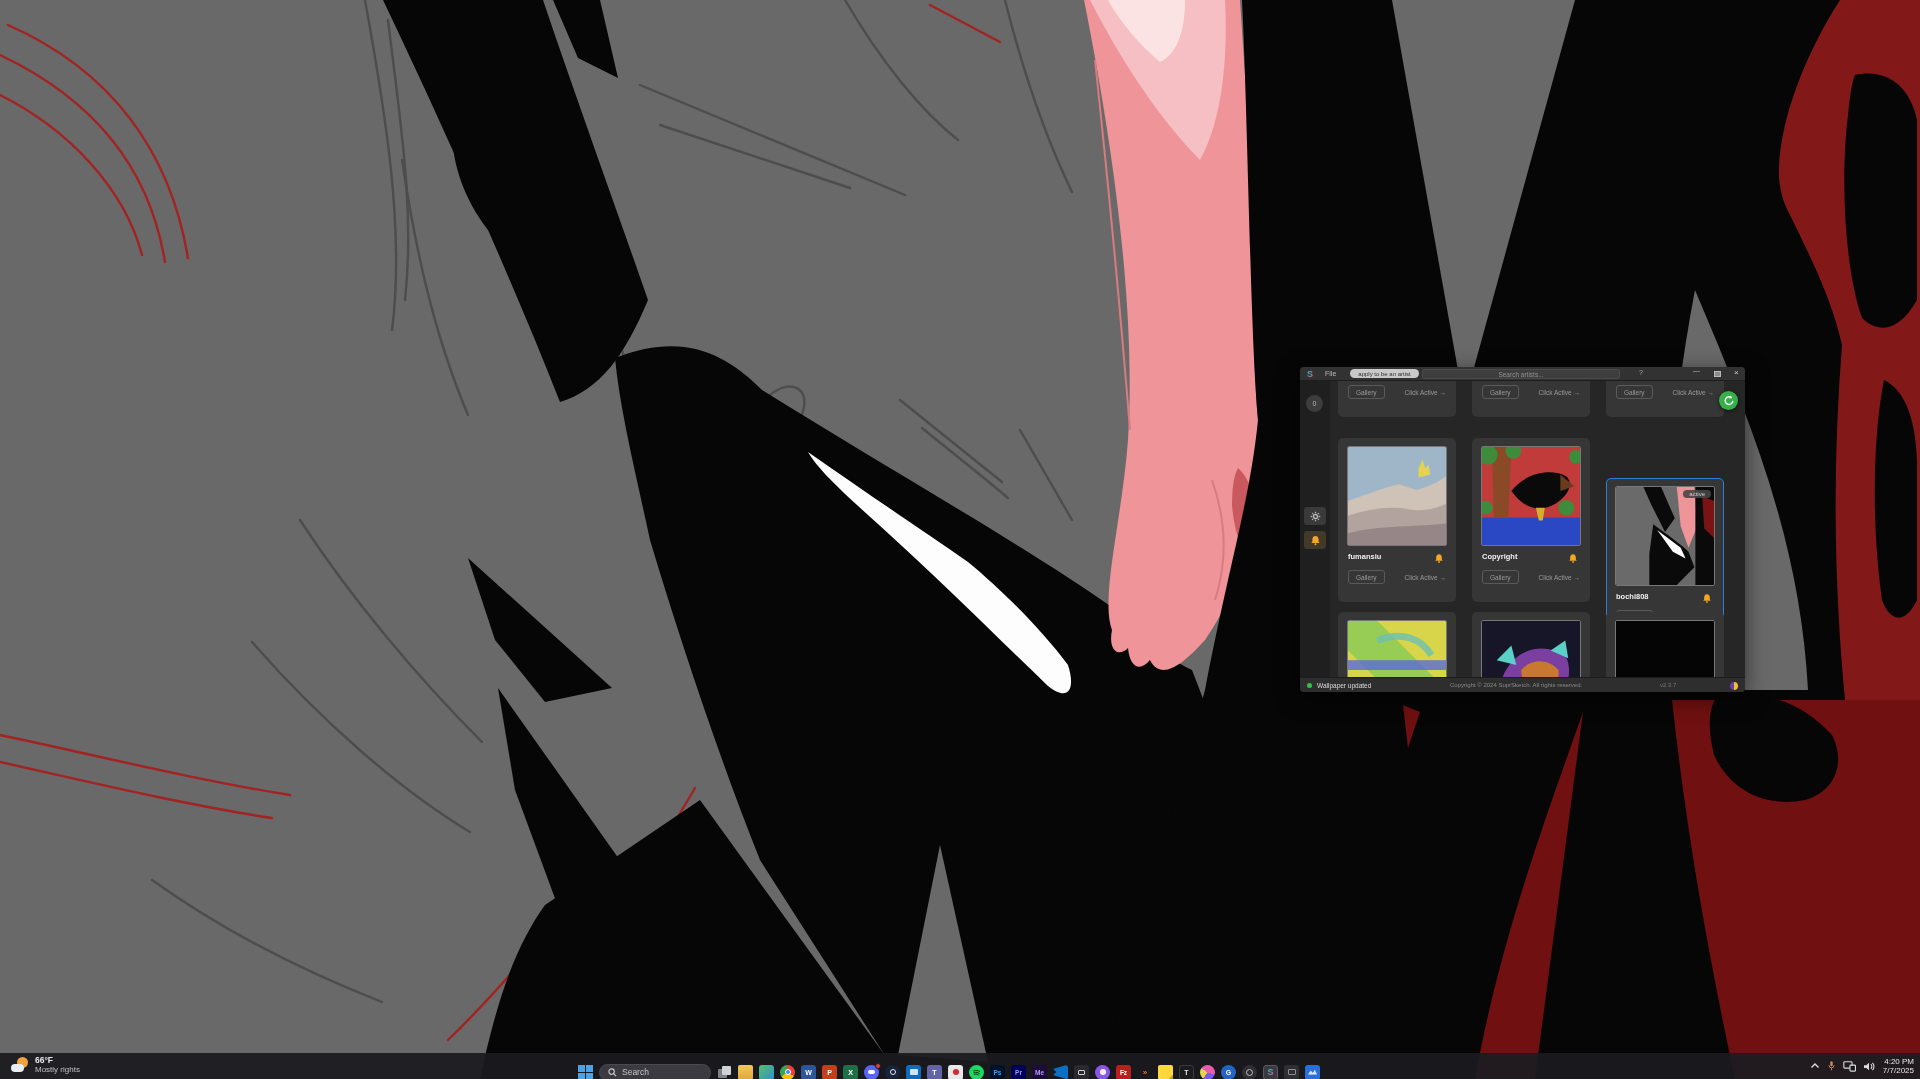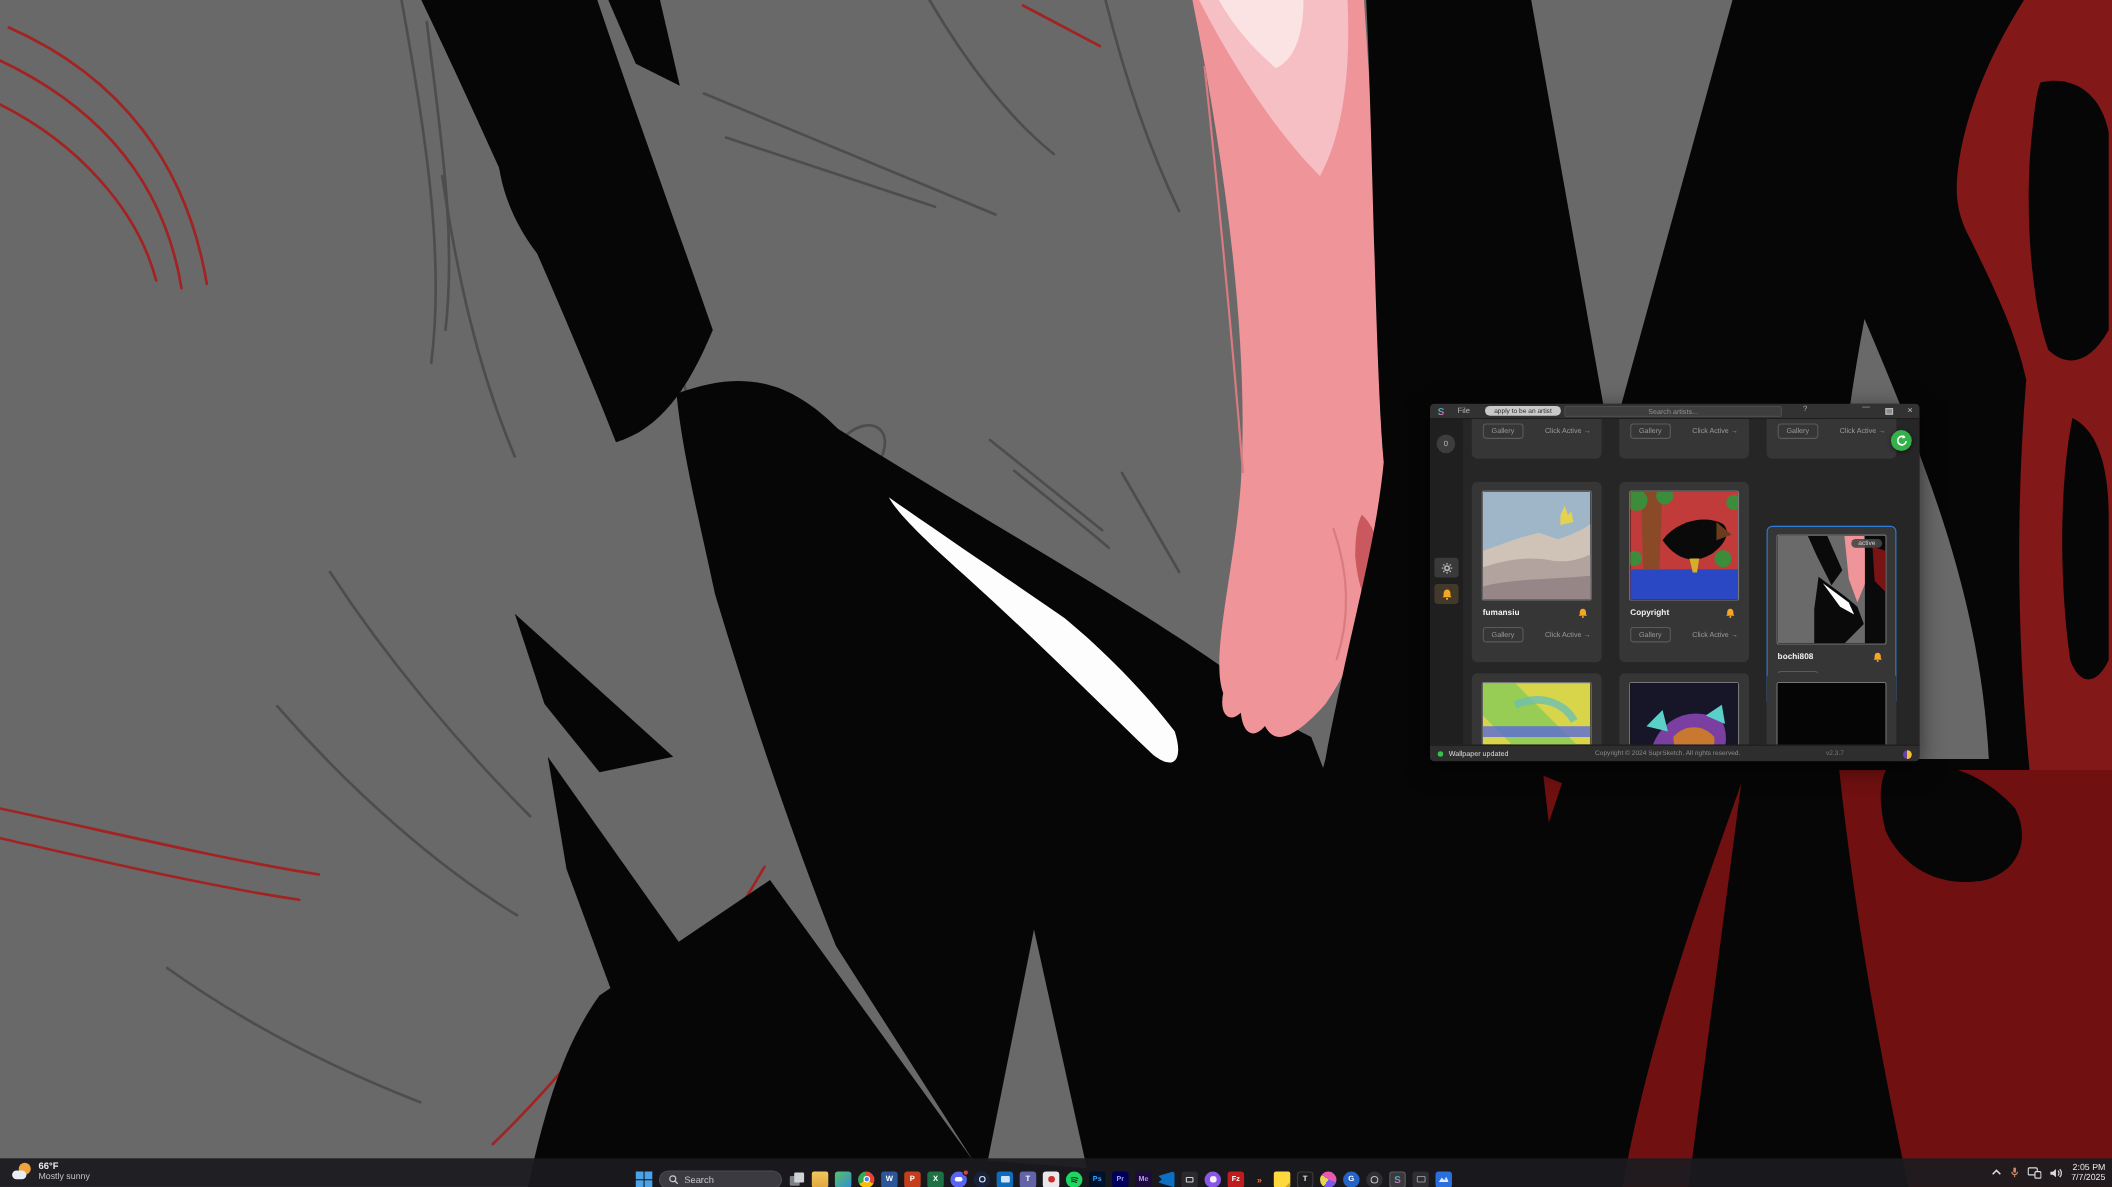--- a/index.html
+++ b/index.html
@@ -370,21 +370,21 @@
 </div>
 
 <div class="taskbar">
   <div class="weather">
     <span class="w-icon">
         <span class="w-sun"></span>
         <span class="w-cloud"></span>
       </span>
     <span>
       <div class="w-temp">66°F</div>
-      <div class="w-cond">Mostly sunny</div>
+      <div class="w-cond">Mostly rights</div>
     </span>
   </div>
 
   <div class="tb-center">
     <span class="start">
         <span></span>
         <span></span>
         <span></span>
         <span></span>
       </span>
@@ -470,17 +470,17 @@
     </svg>
     <svg width="13" height="11" viewBox="0 0 14 12">
       <rect x="0.8" y="0.8" width="9" height="7" rx="1" fill="none" stroke="#dcdcdc" stroke-width="1.2"></rect>
       <rect x="7.5" y="4.5" width="6" height="6.5" rx="1" fill="#1b1b1f" stroke="#dcdcdc" stroke-width="1.2"></rect>
     </svg>
     <svg width="13" height="11" viewBox="0 0 14 12">
       <path d="M1,4.5 L3.5,4.5 L6.5,2 L6.5,10 L3.5,7.5 L1,7.5 Z" fill="#dcdcdc"></path>
       <path d="M8.5,3.5 a3.5,3.5 0 0 1 0,5 M10.2,2 a5.6,5.6 0 0 1 0,8" stroke="#dcdcdc" stroke-width="1.2" fill="none"></path>
     </svg>
     <div class="clock">
-      <div>2:05 PM</div>
+      <div>4:20 PM</div>
       <div>7/7/2025</div>
     </div>
   </div>
 </div>
 
 </body></html>

